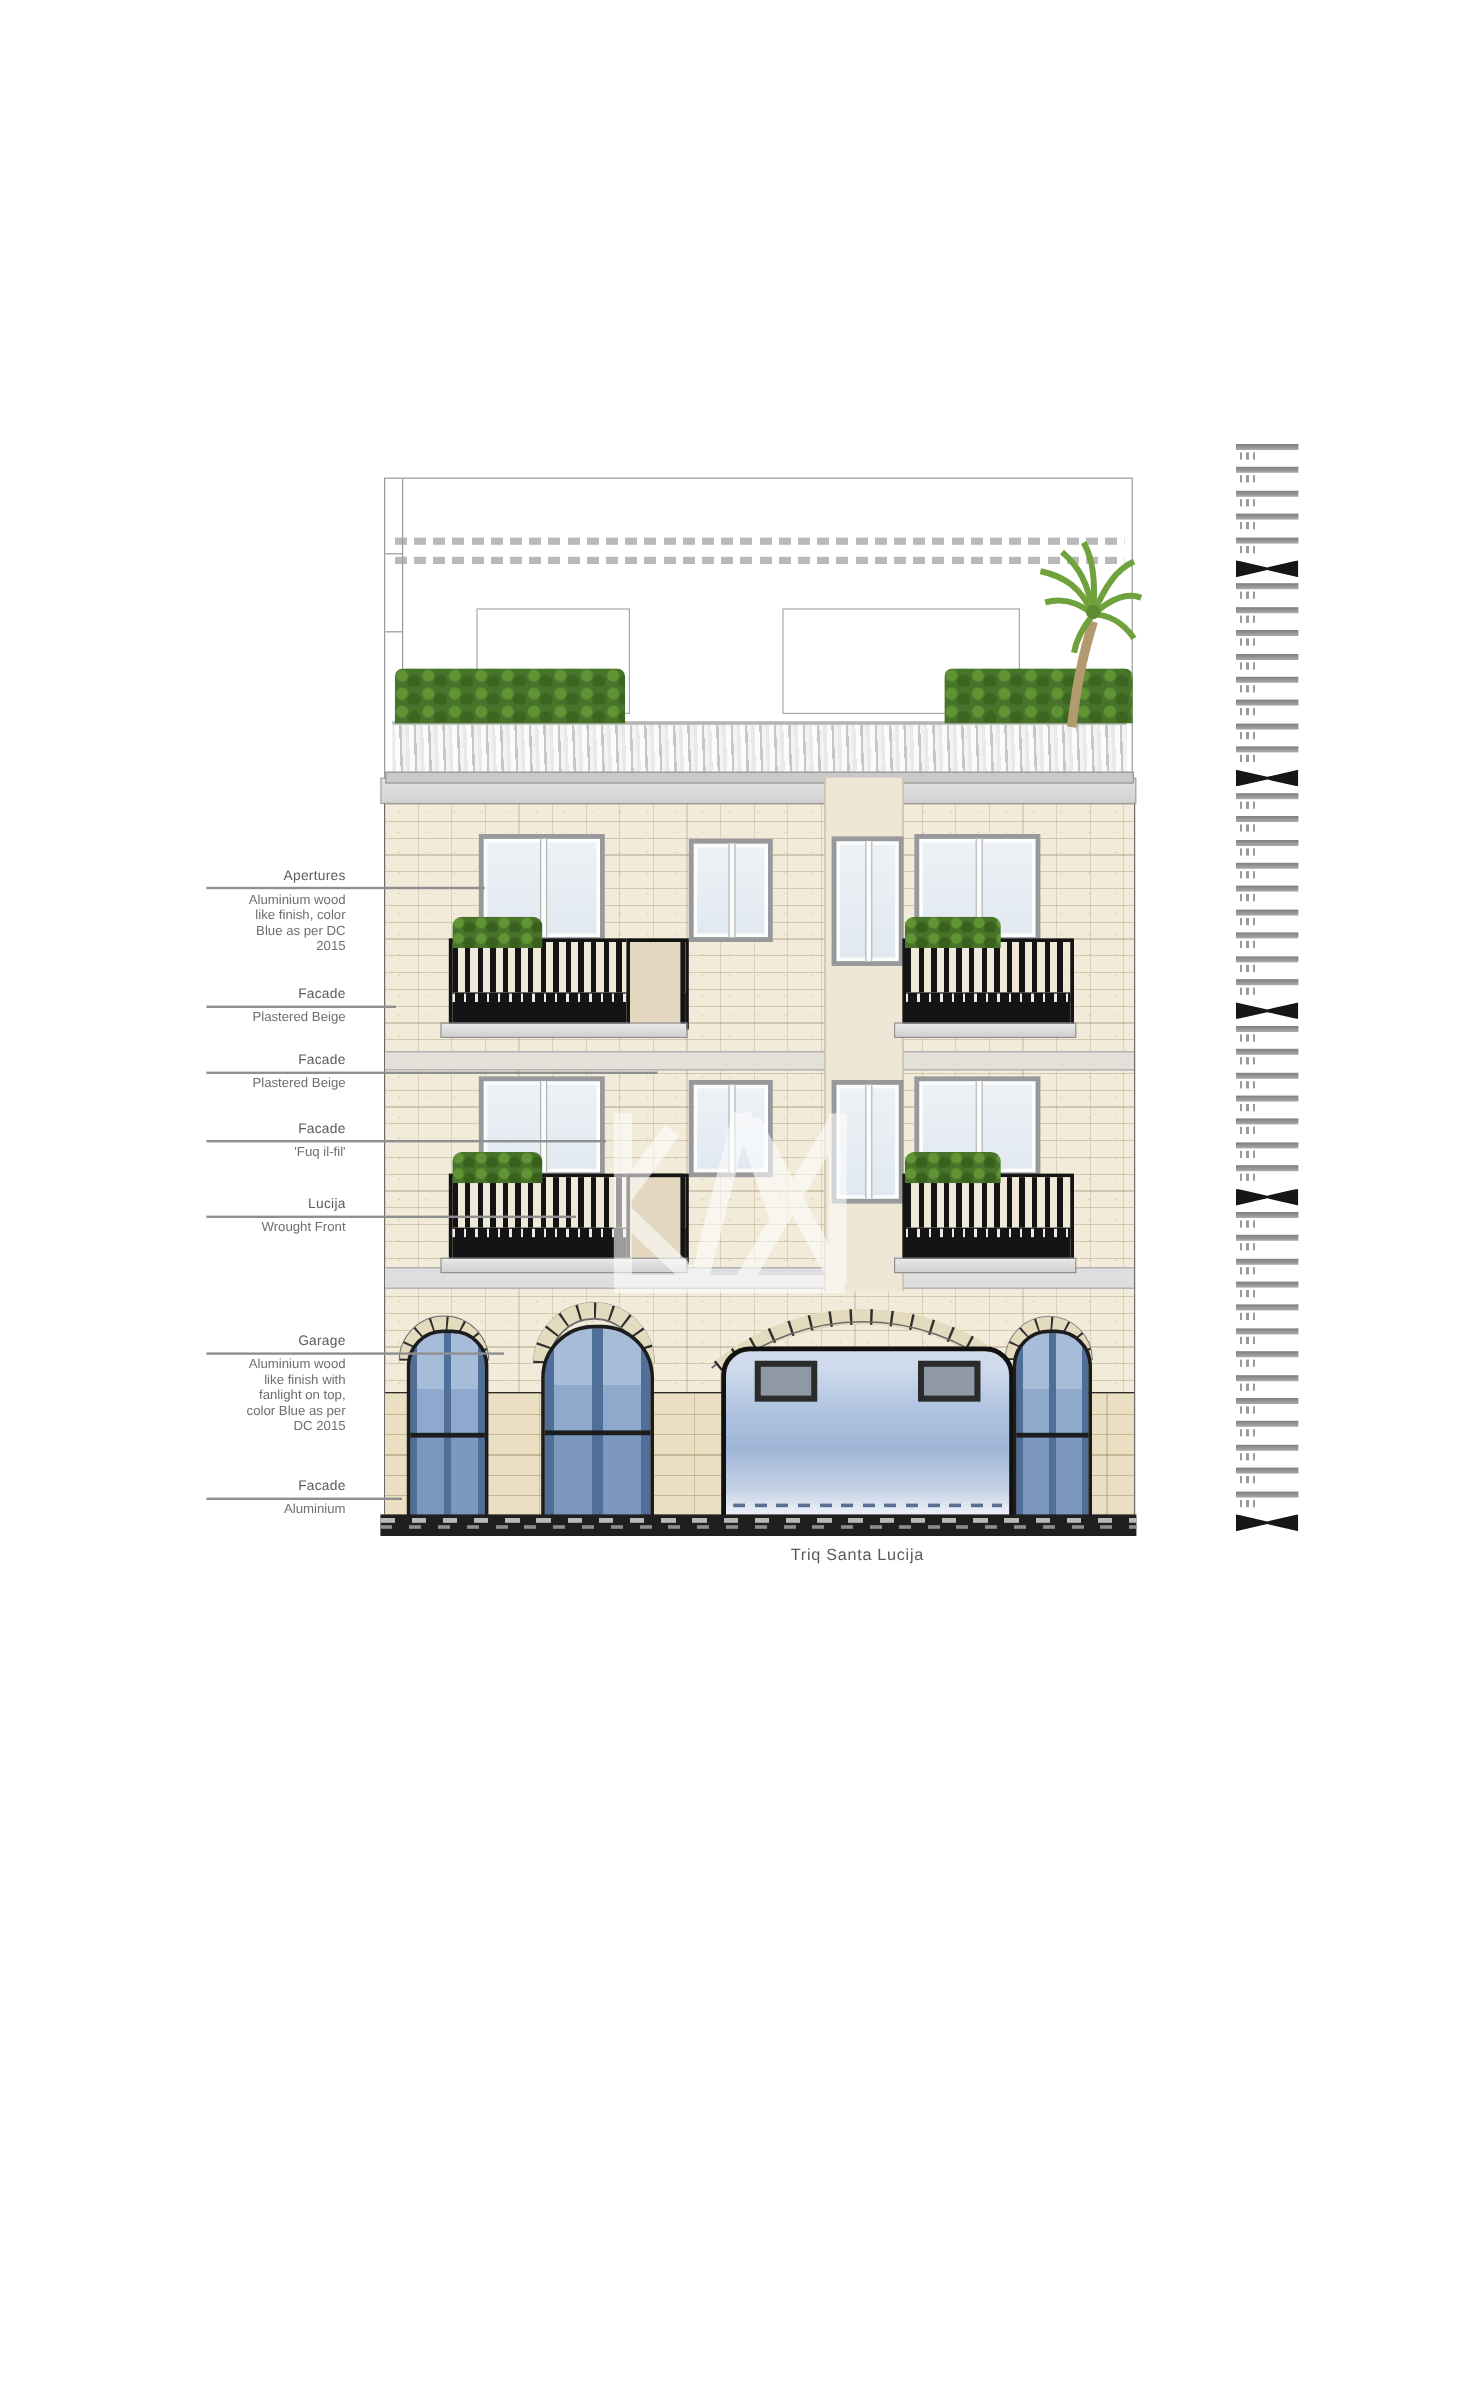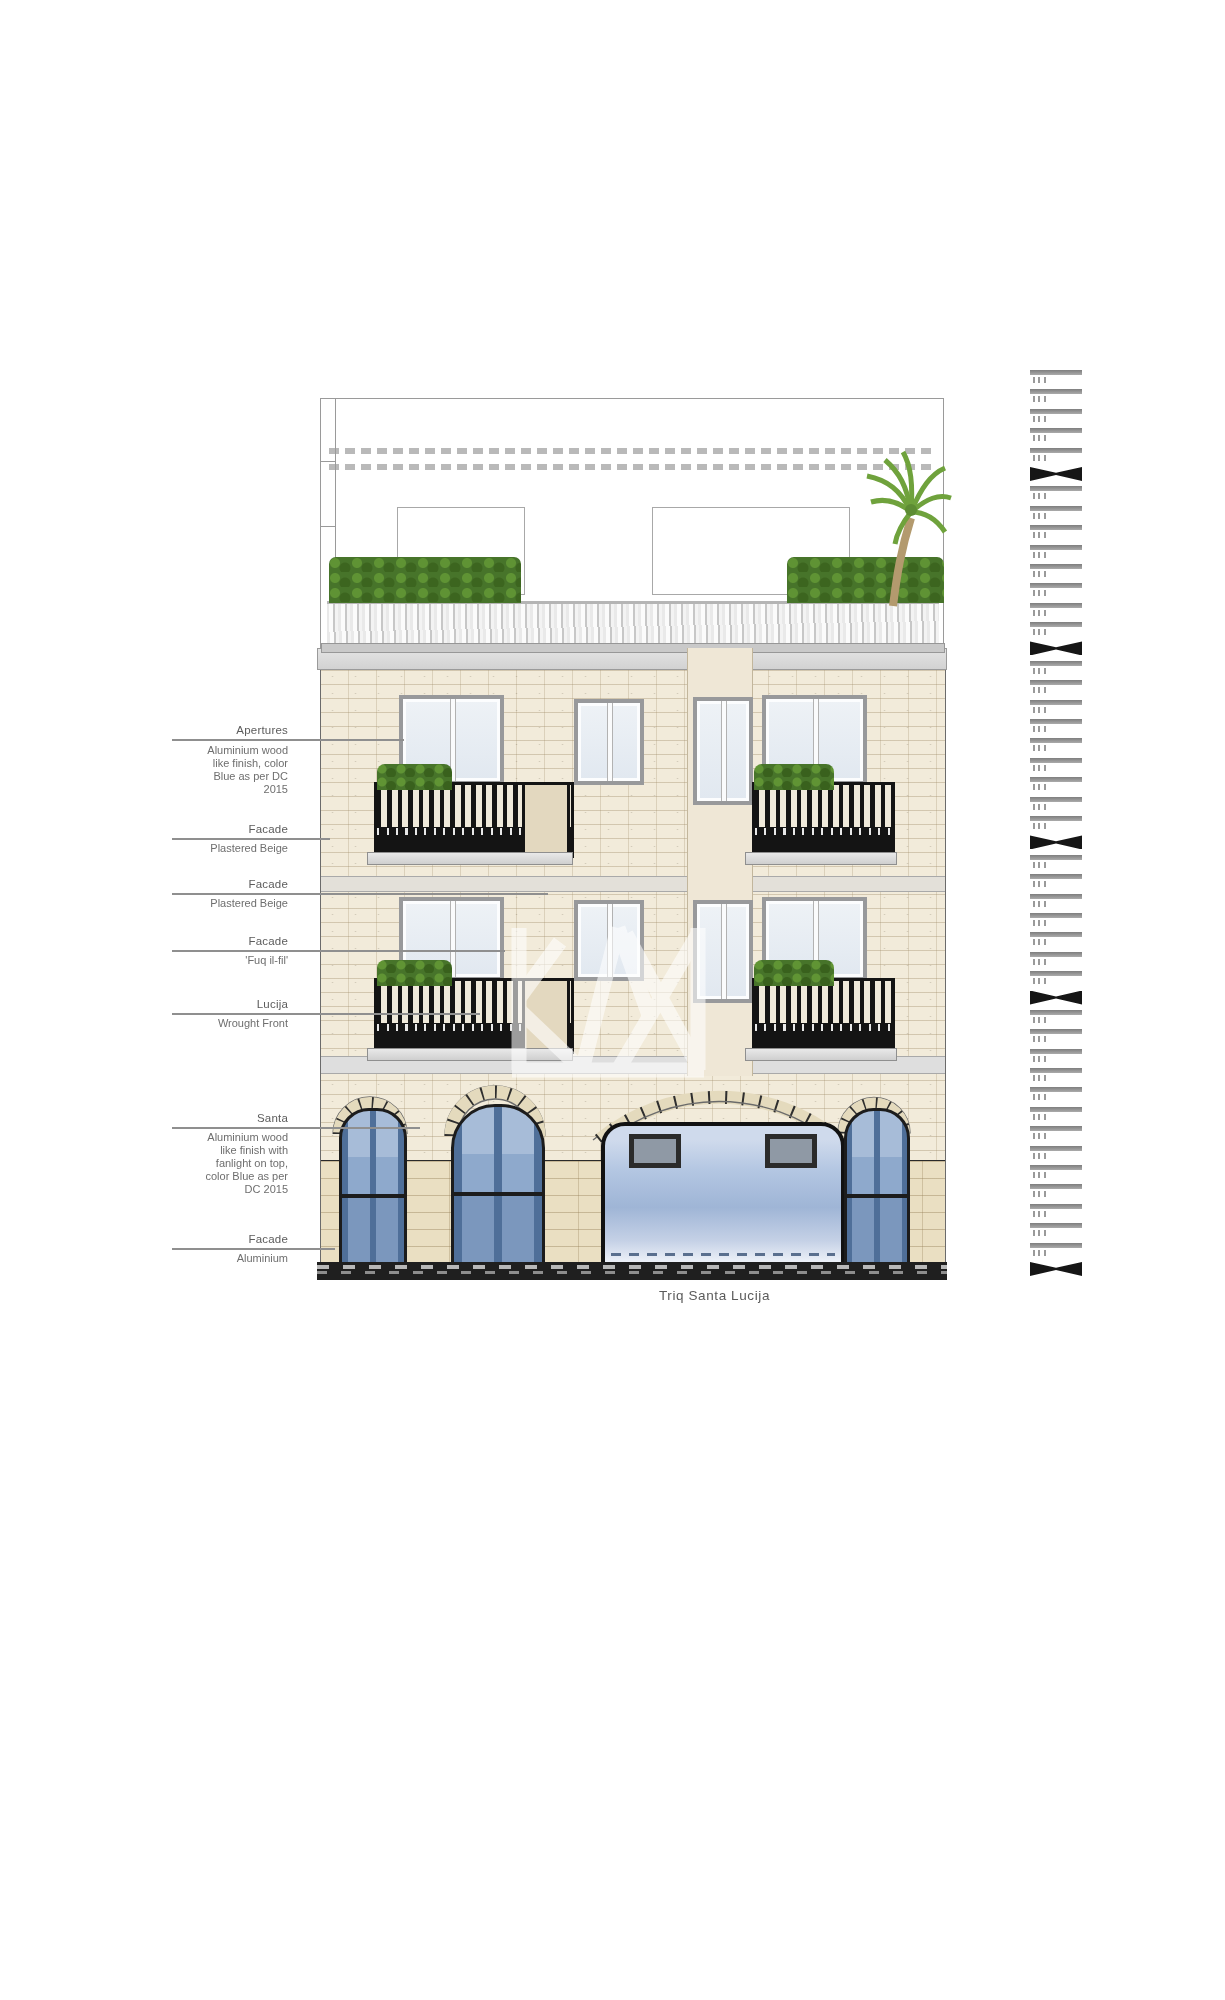--- a/index.html
+++ b/index.html
@@ -104,21 +104,21 @@
   <div class="anno-body" style="left:148px;top:897px;">Plastered Beige</div>
 
   <div class="anno-title" style="left:148px;top:935px;">Facade</div>
   <div class="leader" style="left:172px;top:950px;width:333px;"></div>
   <div class="anno-body" style="left:148px;top:954px;">'Fuq il-fil'</div>
 
   <div class="anno-title" style="left:148px;top:998px;">Lucija</div>
   <div class="leader" style="left:172px;top:1013px;width:308px;"></div>
   <div class="anno-body" style="left:148px;top:1017px;">Wrought Front</div>
 
-  <div class="anno-title" style="left:148px;top:1112px;">Santa</div>
+  <div class="anno-title" style="left:148px;top:1112px;">Garage</div>
   <div class="leader" style="left:172px;top:1127px;width:248px;"></div>
   <div class="anno-body" style="left:148px;top:1131px;">Aluminium wood
 like finish with
 fanlight on top,
 color Blue as per
 DC 2015</div>
 
   <div class="anno-title" style="left:148px;top:1233px;">Facade</div>
   <div class="leader" style="left:172px;top:1248px;width:163px;"></div>
   <div class="anno-body" style="left:148px;top:1252px;">Aluminium</div>

